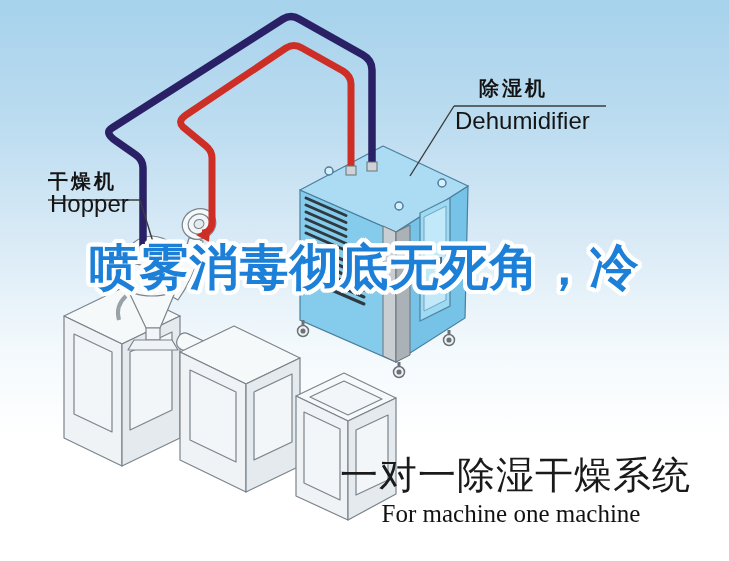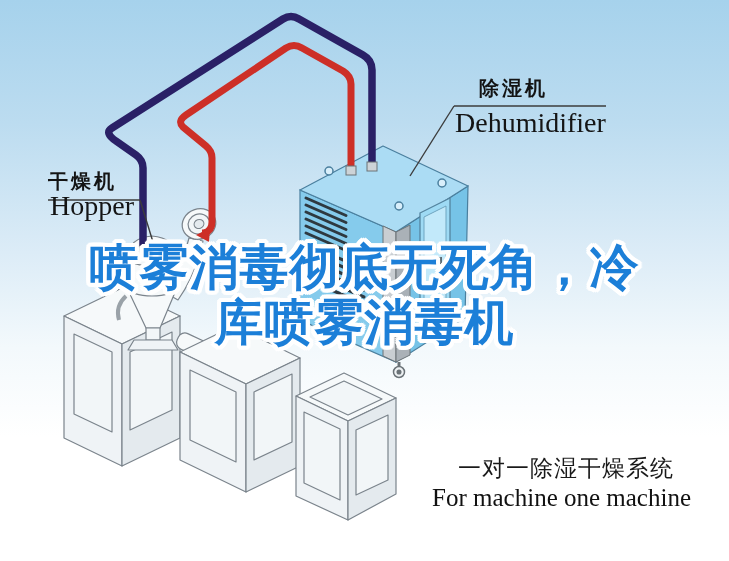--- a/index.html
+++ b/index.html
@@ -5,39 +5,39 @@
   html,body{margin:0;padding:0;background:#dfe6ec;}
   .stage{
     position:relative;width:729px;height:561px;overflow:hidden;
     font-family:"Liberation Sans", sans-serif;
     background:linear-gradient(180deg,var(--sky-top,#a6d2ec) 0%,#bcdcf0 22%,#dcecf7 45%,#f3f9fc 62%,#ffffff 78%,#ffffff 100%);
   }
   .stage svg{position:absolute;left:0;top:0;}
   .abs{position:absolute;}
   
   .lbl-zh{font-size:20px;font-weight:700;color:#141414;letter-spacing:3px;line-height:1;}
-  .lbl-en{font-family:Liberation Serif, serif;font-size:28px;color:#141414;line-height:1;}
+  .lbl-en{font-family:Liberation Sans, sans-serif;font-size:24px;color:#141414;line-height:1;}
   #hopper-label-zh{left:48px;top:171px;}
   #hopper-label-en{left:50px;top:192px;}
   #dehum-label-zh{left:479px;top:78px;}
   #dehum-label-en{left:455px;top:109px;}
   
   .headline{
     left:0;top:240px;width:729px;text-align:center;
     font-size:49px;line-height:55px;font-weight:800;
     color:var(--headline-blue,#1c7fd8);letter-spacing:1px;
     text-shadow:
       -4px 0 0 #fff, 4px 0 0 #fff, 0 -4px 0 #fff, 0 4px 0 #fff,
       -3px -3px 0 #fff, 3px -3px 0 #fff, -3px 3px 0 #fff, 3px 3px 0 #fff,
       -4px 2px 0 #fff, 4px 2px 0 #fff, -4px -2px 0 #fff, 4px -2px 0 #fff,
       -2px 4px 0 #fff, 2px 4px 0 #fff, -2px -4px 0 #fff, 2px -4px 0 #fff;
   }
   
   .caption{right:38px;top:456px;text-align:center;}
-  .caption .zh{font-size:23px;color:#1a1a1a;letter-spacing:1px;line-height:1.05;margin-left:9px;}
+  .caption .zh{font-size:38px;color:#1a1a1a;letter-spacing:1px;line-height:1.05;margin-left:9px;}
   .caption .en{font-family:"Liberation Serif", serif;font-size:25px;color:#111;margin-top:4px;}
   
   .line-art{fill:#f6f9fa;stroke:#7b848c;stroke-width:1.2;stroke-linejoin:round;}
   .la-left{fill:#eff3f6;}
   .la-right{fill:#e4eaee;}
   .la-panel{fill:#f2f6f8;}
   .blue-top{fill:#abdcf4;stroke:#4a7f9e;stroke-width:1.2;stroke-linejoin:round;}
   .blue-front{fill:#85cbec;stroke:#4a7f9e;stroke-width:1.2;}
   .blue-side{fill:#76c3e7;stroke:#4a7f9e;stroke-width:1.2;}
   .gray-col-f{fill:#c9ced2;stroke:#6a7277;stroke-width:1;}
@@ -170,21 +170,20 @@
   </svg>
 
   <div class="abs lbl-zh" id="hopper-label-zh">干燥机</div>
   <div class="abs lbl-en" id="hopper-label-en">Hopper</div>
 
   <div class="abs lbl-zh" id="dehum-label-zh">除湿机</div>
   <div class="abs lbl-en" id="dehum-label-en">Dehumidifier</div>
 
   <div class="abs headline">
     <div>喷雾消毒彻底无死角，冷</div>
-    <div>库喷雾消毒机</div>
   </div>
 
   <div class="abs caption">
     <div class="zh">一对一除湿干燥系统</div>
     <div class="en">For machine one machine</div>
   </div>
 
 </div>
 
 </body></html>

